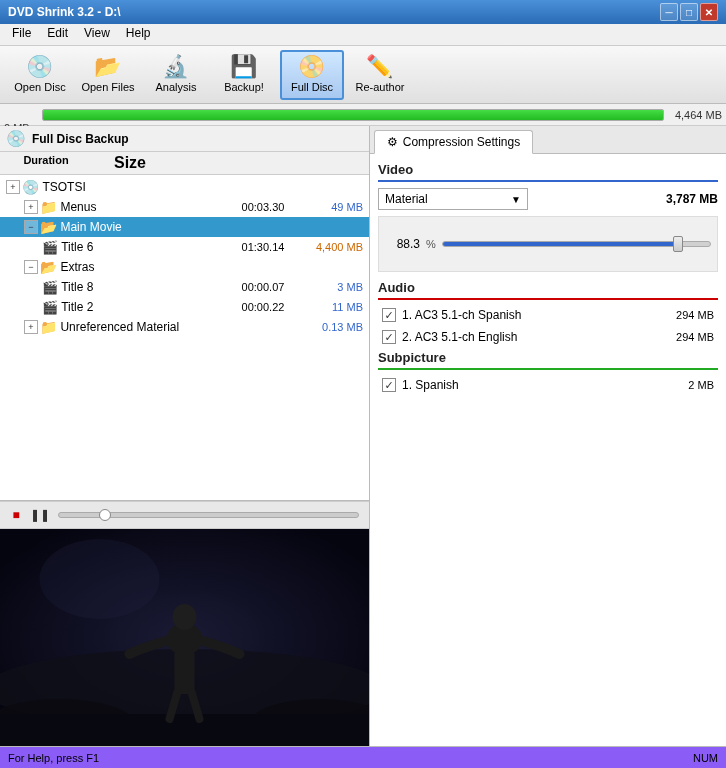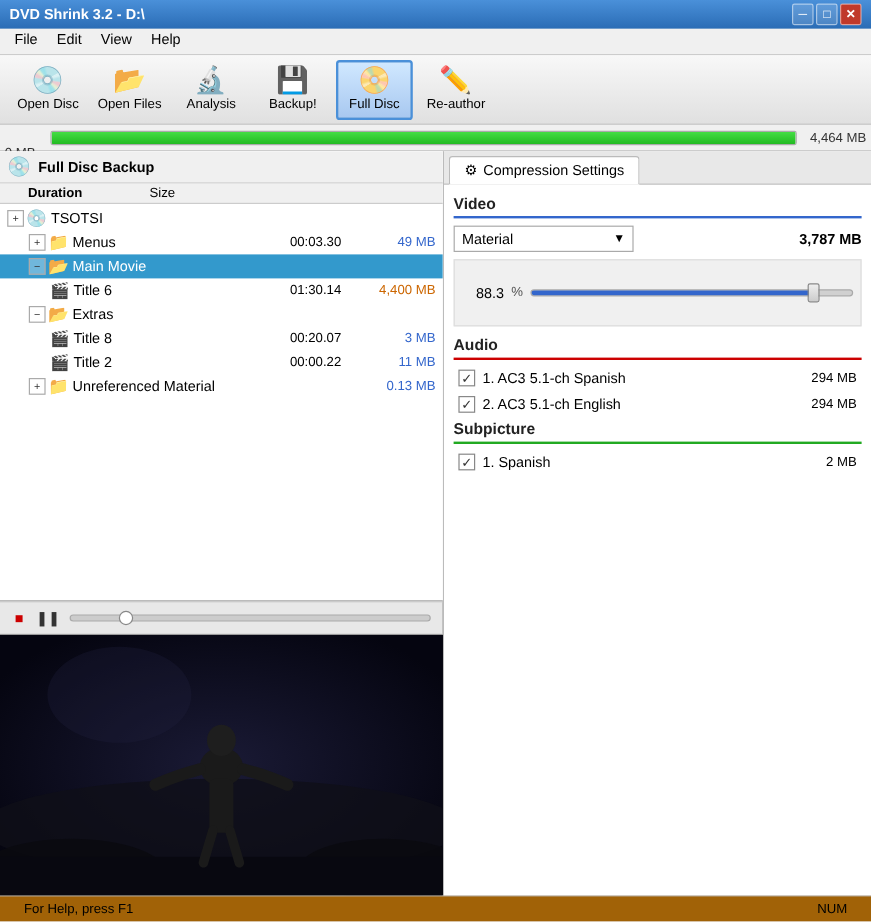--- a/index.html
+++ b/index.html
@@ -128,21 +128,21 @@
       gap: 6px;
     }
     .tree-header-cols {
       display: flex;
       background: #f0f0f0;
       border-bottom: 1px solid #ccc;
       padding: 2px 6px;
     }
     .col-name { flex: 1; font-size: 11px; font-weight: bold; }
     .col-duration { width: 80px; text-align: center; font-size: 11px; font-weight: bold; }
-    .col-size { width: 60px; text-align: right; font-size: 11px; font-weight: normal; }
+    .col-size { width: 60px; text-align: right; font-size: 16px; font-weight: bold; }
 
     .tree-body { padding: 2px 0; }
     .tree-row {
       display: flex;
       align-items: center;
       padding: 1px 6px;
       cursor: pointer;
       min-height: 20px;
     }
     .tree-row.selected { background: #3399cc; color: white; }
@@ -315,26 +315,26 @@
       background: white;
       display: flex; align-items: center; justify-content: center;
       font-size: 11px; color: #333;
       flex-shrink: 0;
     }
     .audio-label { flex: 1; font-size: 12px; }
     .audio-mb { font-size: 11px; }
 
     
     .status-bar {
-      background: #a16207;
+      background: #8b5cf6;
       border-top: 1px solid #bbb;
       height: 22px;
       display: flex;
       align-items: center;
-      padding: 0 20px;
+      padding: 0 8px;
       justify-content: space-between;
       font-size: 11px;
     }
 
     
     .film-scene {
       width: 100%; height: 100%;
       background: radial-gradient(ellipse at center, #1a1a2e 0%, #050510 100%);
       position: relative;
       overflow: hidden;
@@ -449,21 +449,21 @@
           <span class="tree-icon">📂</span>
           <span class="tree-label">Extras</span>
           <span class="tree-duration"></span>
           <span class="tree-size"></span>
         </div>
 
         <div class="tree-row">
           <span style="width:36px"></span>
           <span class="tree-icon" style="font-size:13px;">🎬</span>
           <span class="tree-label">Title 8</span>
-          <span class="tree-duration">00:20.07</span>
+          <span class="tree-duration">00:00.07</span>
           <span class="tree-size size-blue">3 MB</span>
         </div>
 
         <div class="tree-row">
           <span style="width:36px"></span>
           <span class="tree-icon" style="font-size:13px;">🎬</span>
           <span class="tree-label">Title 2</span>
           <span class="tree-duration">00:00.22</span>
           <span class="tree-size size-blue">11 MB</span>
         </div>

